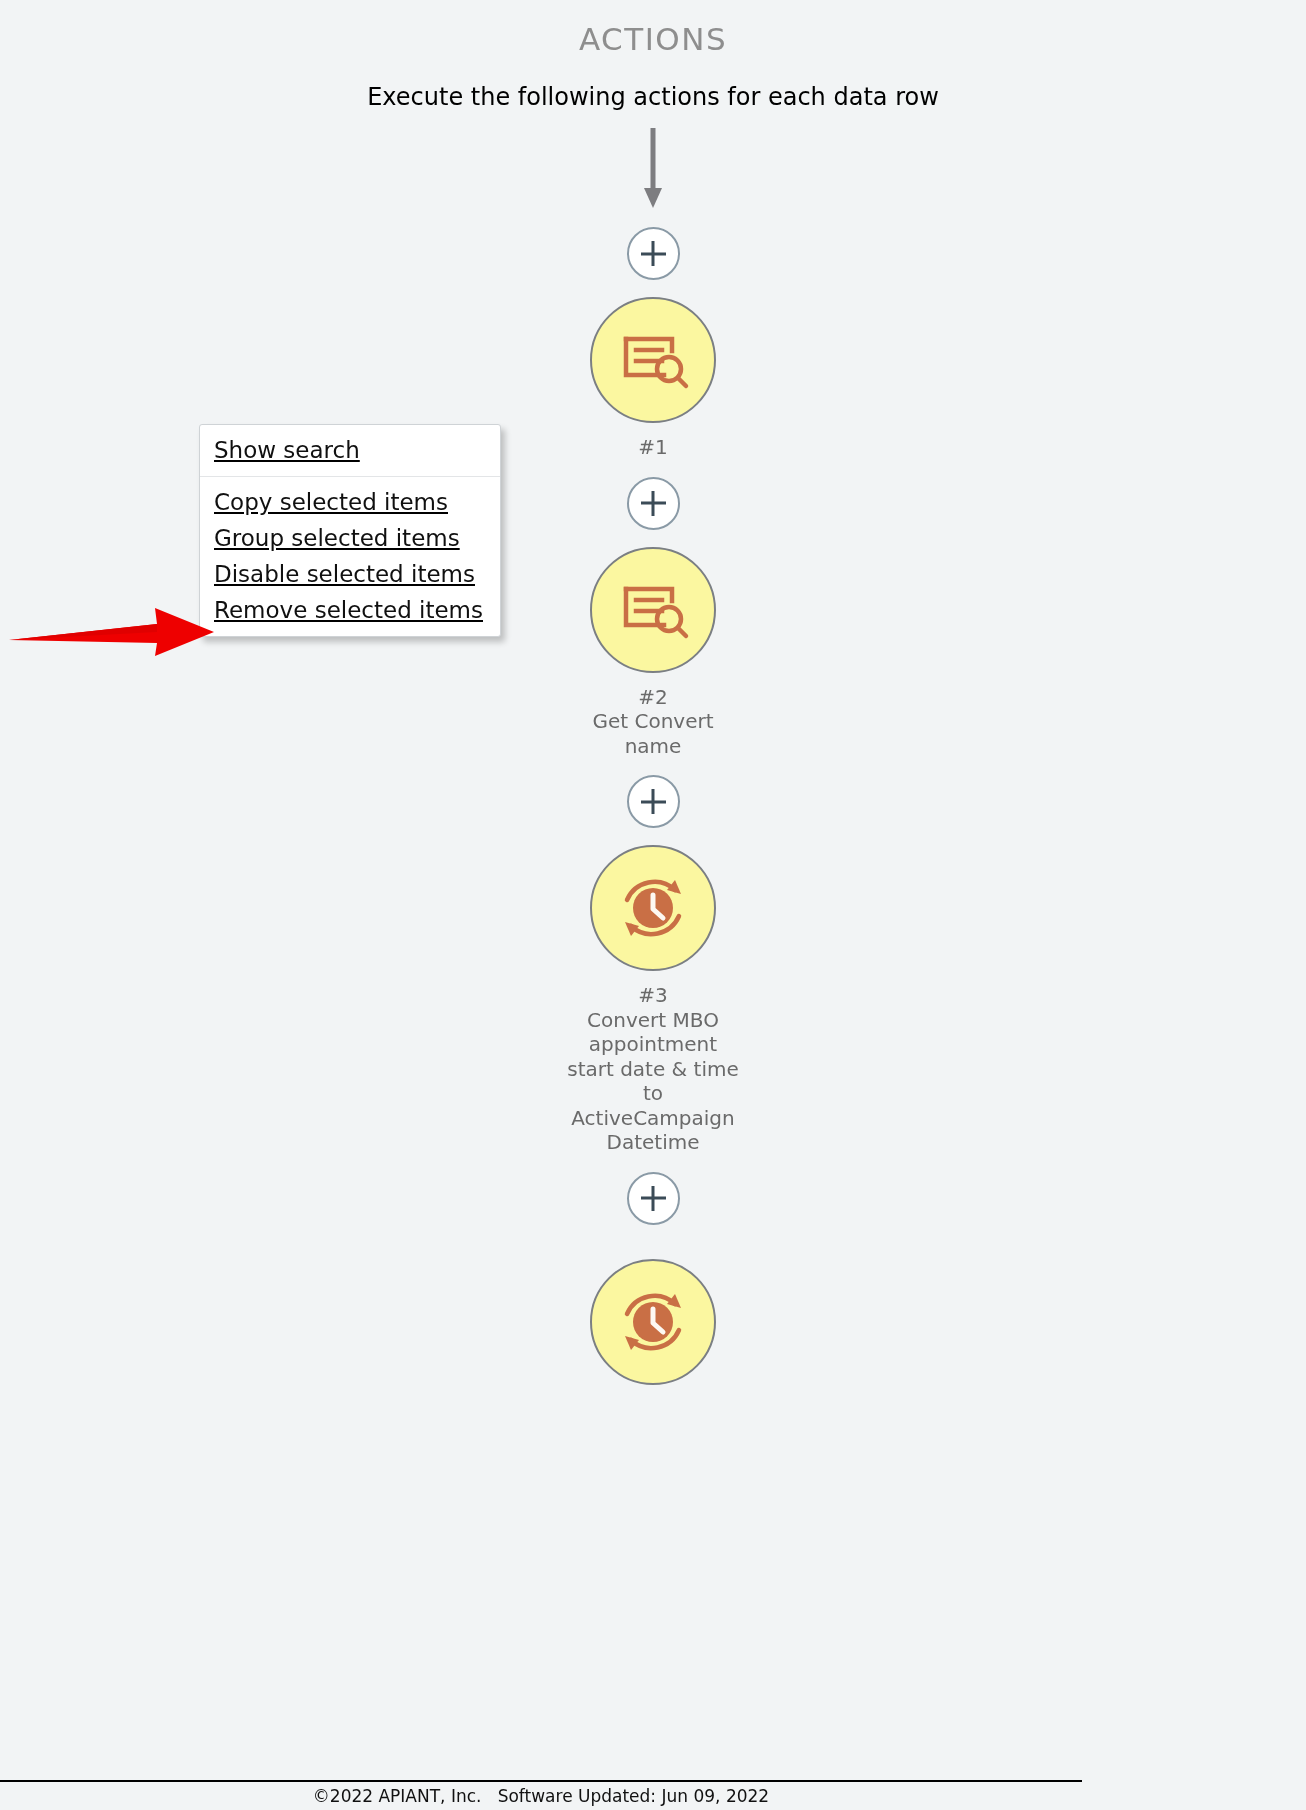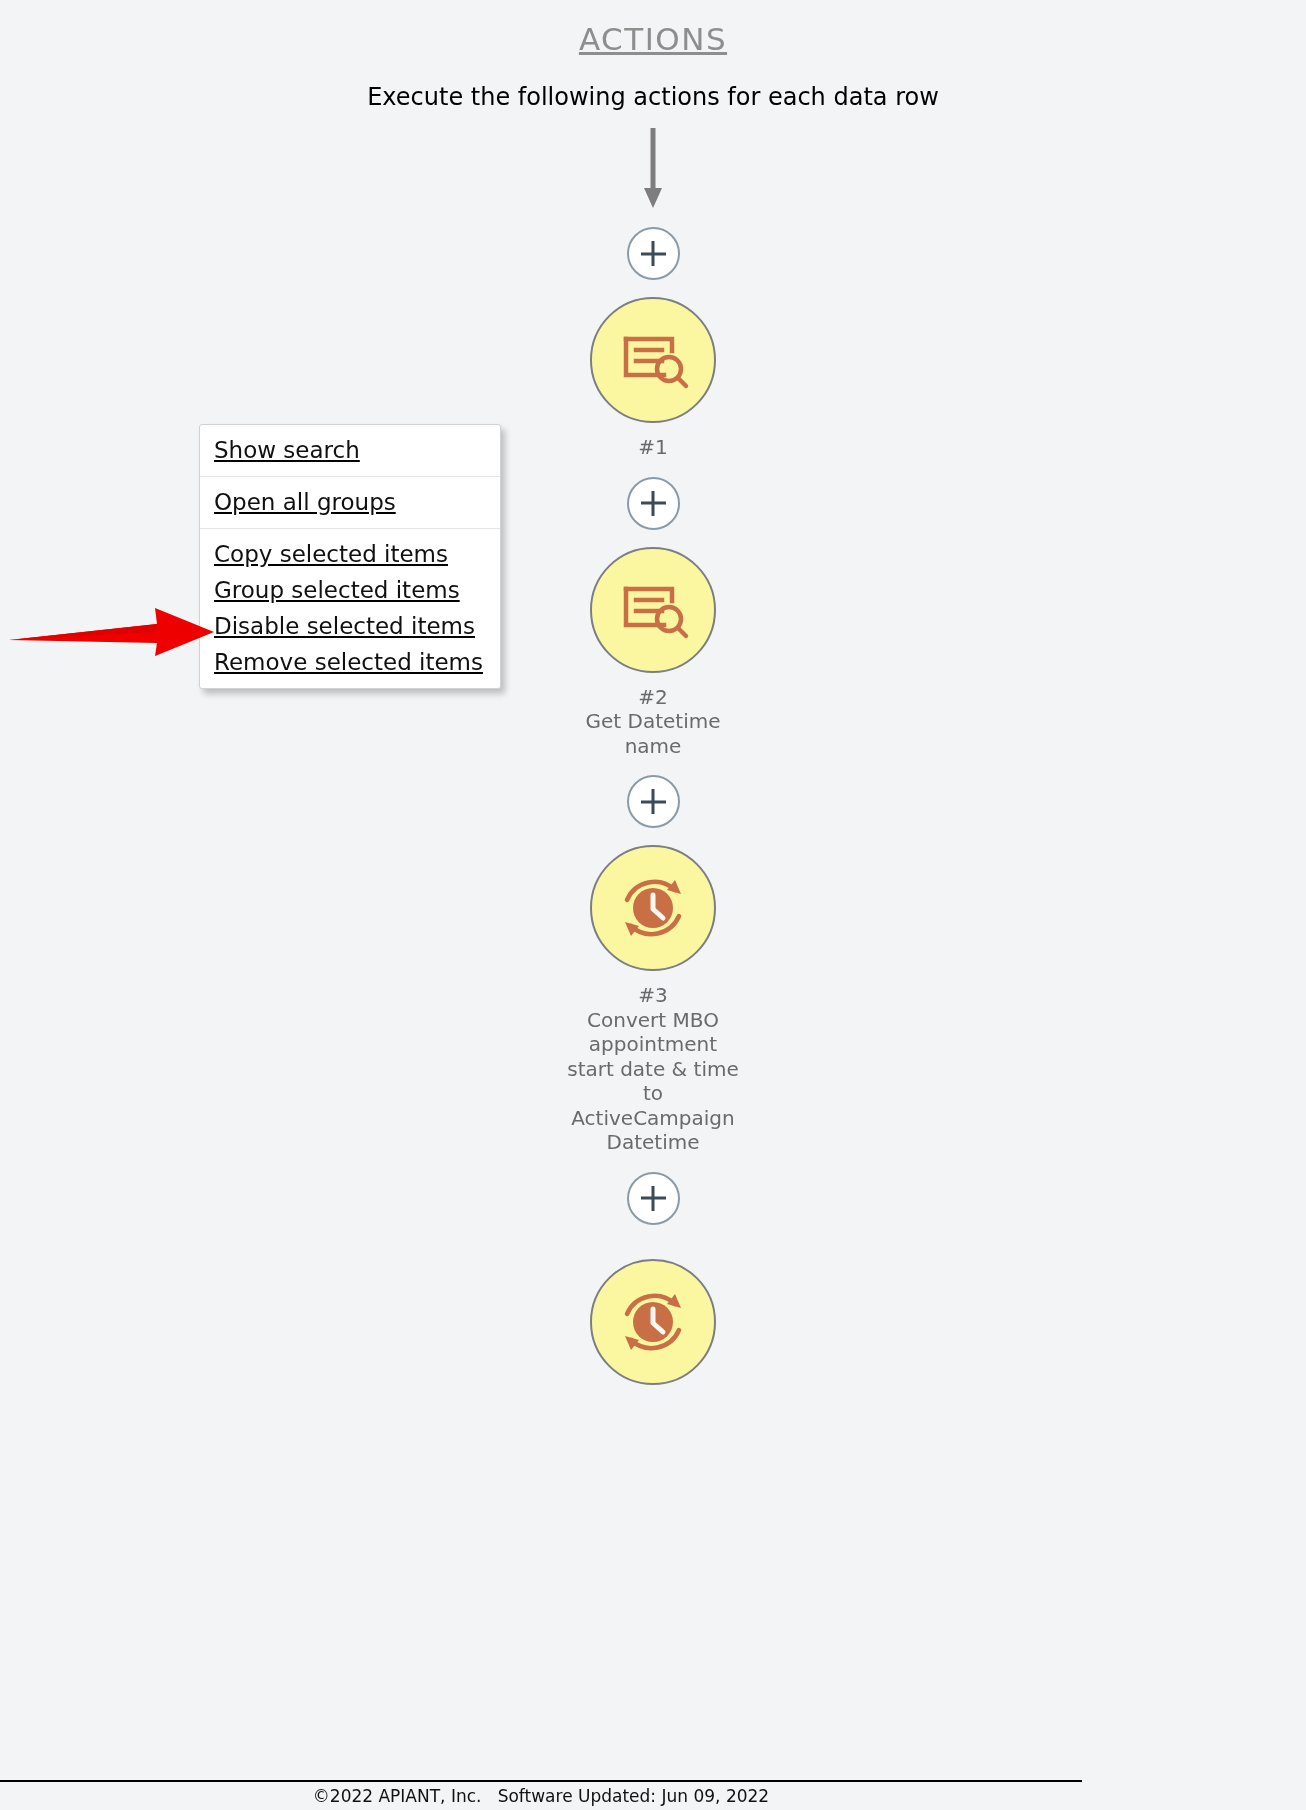--- a/index.html
+++ b/index.html
@@ -20,21 +20,20 @@
     width: 100%;
     text-align: center;
     padding-top: 22px;
   }
   .header-title {
     font-size: 31px;
     color: #8e8e8e;
     letter-spacing: 1.5px;
     font-weight: 400;
     line-height: 1.1;
-    text-decoration: underline;
   }
   .header-subtitle {
     font-size: 24px;
     color: #000000;
     margin-top: 27px;
     font-weight: 400;
   }
 
   
   .flow {
@@ -244,21 +243,21 @@
           <path d="M10 16 H56 V28" fill="none" stroke="#c96f45" stroke-width="4.5" stroke-linecap="square"></path>
           <path d="M10 16 V52 H48" fill="none" stroke="#c96f45" stroke-width="4.5" stroke-linecap="square"></path>
           <line x1="20" y1="27" x2="46" y2="27" stroke="#c96f45" stroke-width="4.5" stroke-linecap="square"></line>
           <line x1="20" y1="38" x2="46" y2="38" stroke="#c96f45" stroke-width="4.5" stroke-linecap="square"></line>
           <circle cx="53" cy="46" r="12" fill="none" stroke="#c96f45" stroke-width="4.5"></circle>
           <line x1="62" y1="55" x2="70" y2="63" stroke="#c96f45" stroke-width="4.5" stroke-linecap="round"></line>
         </svg>
       </div>
       <div class="action-label">
         <span class="action-index">#2</span>
-        <span class="action-title">Get Datetime name</span>
+        <span class="action-title">Get Convert name</span>
       </div>
     </div>
 
     <div class="plus-node"></div>
 
     <div class="action-node">
       <div class="action-circle">
         <svg width="80" height="80" viewBox="0 0 80 80">
           <circle cx="40" cy="40" r="20" fill="#c96f45"></circle>
           <path d="M40 27 V41 L50 50" fill="none" stroke="#fdf8f2" stroke-width="5" stroke-linecap="round" stroke-linejoin="round"></path>
@@ -291,23 +290,20 @@
 
   </div>
 </div>
 
 <div class="context-menu">
 
   <div class="menu-group">
     <div class="menu-item">Show search</div>
   </div>
 
-  <div class="menu-group">
-    <div class="menu-item">Open all groups</div>
-  </div>
 
   <div class="menu-group compact">
     <div class="menu-item">Copy selected items</div>
     <div class="menu-item">Group selected items</div>
     <div class="menu-item">Disable selected items</div>
     <div class="menu-item">Remove selected items</div>
   </div>
 
 
 

